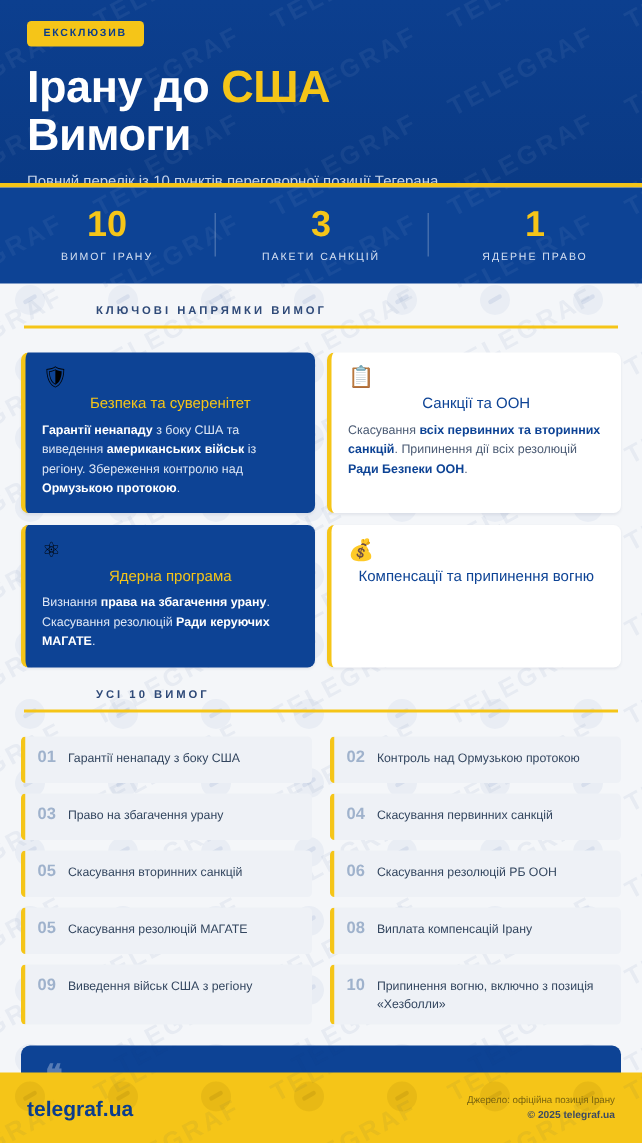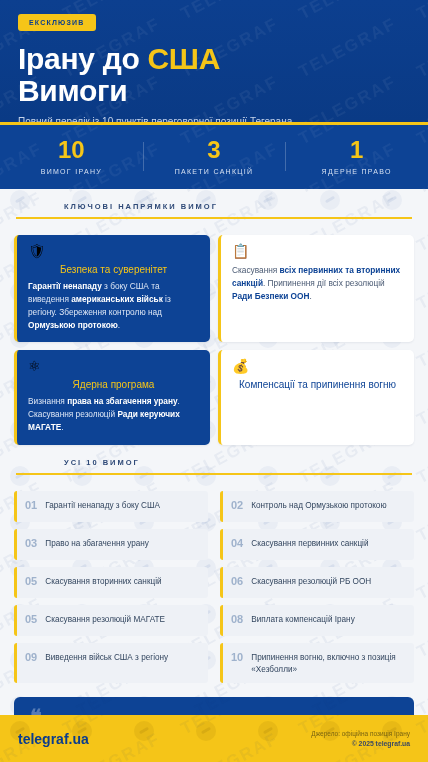--- a/index.html
+++ b/index.html
@@ -427,20 +427,21 @@
   </div>
 
   <div class="cards" id="cards">
       <div class="card dark">
         <span class="card-icon">🛡</span>
         <div class="card-title">Безпека та суверенітет</div>
         <div class="card-text"><b>Гарантії ненападу</b> з боку США та виведення <b>американських військ</b> із регіону. Збереження контролю над <b>Ормузькою протокою</b>.</div>
       </div>
       <div class="card light">
         <span class="card-icon">📋</span>
+        <div class="card-title">Санкції та ООН</div>
         <div class="card-text">Скасування <b>всіх первинних та вторинних санкцій</b>. Припинення дії всіх резолюцій <b>Ради Безпеки ООН</b>.</div>
       </div>
       <div class="card dark">
         <span class="card-icon">⚛</span>
         <div class="card-title">Ядерна програма</div>
         <div class="card-text">Визнання <b>права на збагачення урану</b>. Скасування резолюцій <b>Ради керуючих МАГАТЕ</b>.</div>
       </div>
       <div class="card light">
         <span class="card-icon">💰</span>
         <div class="card-title">Компенсації та припинення вогню</div>

